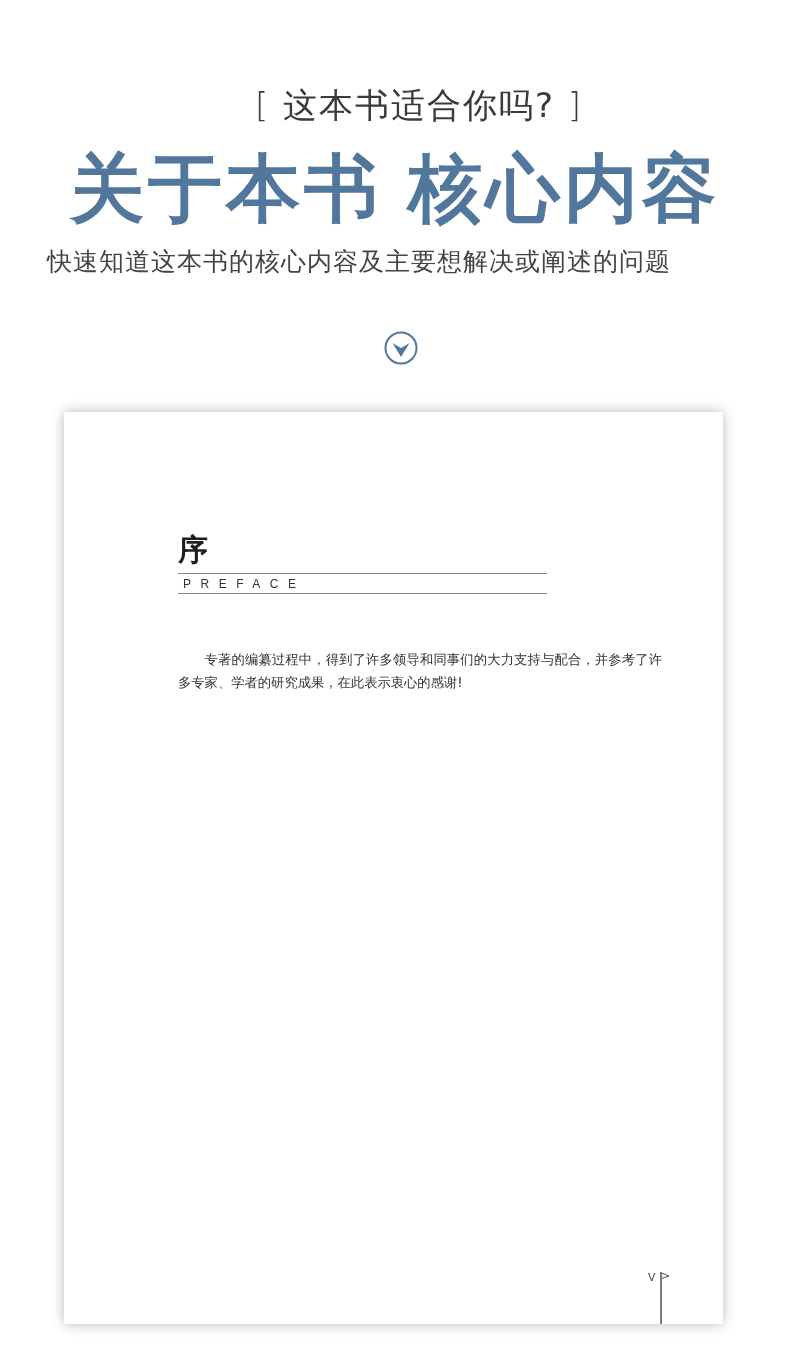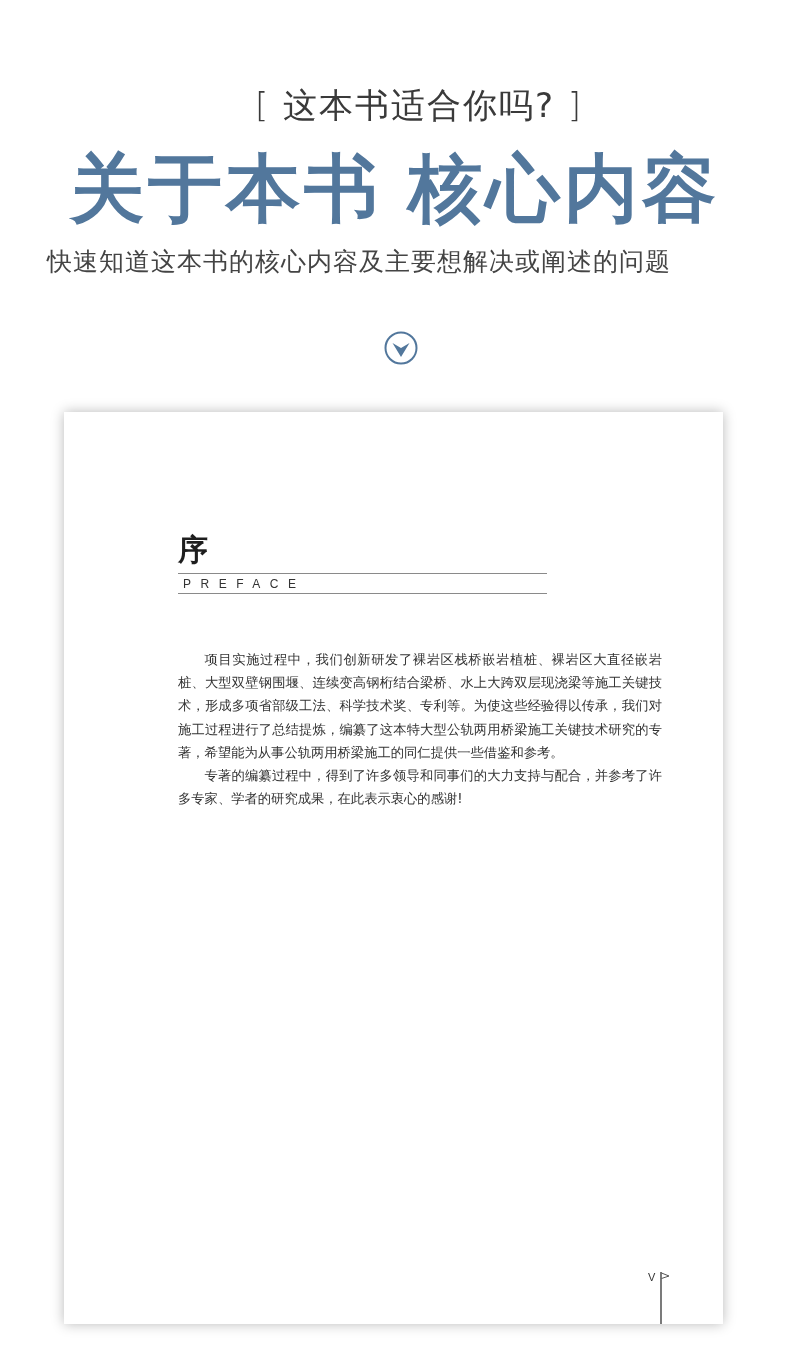--- a/index.html
+++ b/index.html
@@ -157,21 +157,20 @@
   </svg>
 </div>
 
 <div class="page">
   <div class="preface-title">序</div>
   <div class="rule top"></div>
   <div class="preface-en">PREFACE</div>
   <div class="rule bottom"></div>
 
   <div class="body-text">
-    <p>项目实施过程中，我们创新研发了裸岩区栈桥嵌岩植桩、裸岩区大直径嵌岩桩、大型双壁钢围堰、连续变高钢桁结合梁桥、水上大跨双层现浇梁等施工关键技术，形成多项省部级工法、科学技术奖、专利等。为使这些经验得以传承，我们对施工过程进行了总结提炼，编纂了这本特大型公轨两用桥梁施工关键技术研究的专著，希望能为从事公轨两用桥梁施工的同仁提供一些借鉴和参考。</p>
     <p>专著的编纂过程中，得到了许多领导和同事们的大力支持与配合，并参考了许多专家、学者的研究成果，在此表示衷心的感谢!</p>
   </div>
 
   <div class="page-num">V</div>
   <div class="flag">
     <svg width="12" height="52" viewBox="0 0 12 52">
       <line x1="1" y1="0" x2="1" y2="52" stroke="#333" stroke-width="1.3"></line>
       <path d="M1.5 1 L9 4 L1.5 6.5" fill="none" stroke="#555" stroke-width="1"></path>
     </svg>
   </div>

